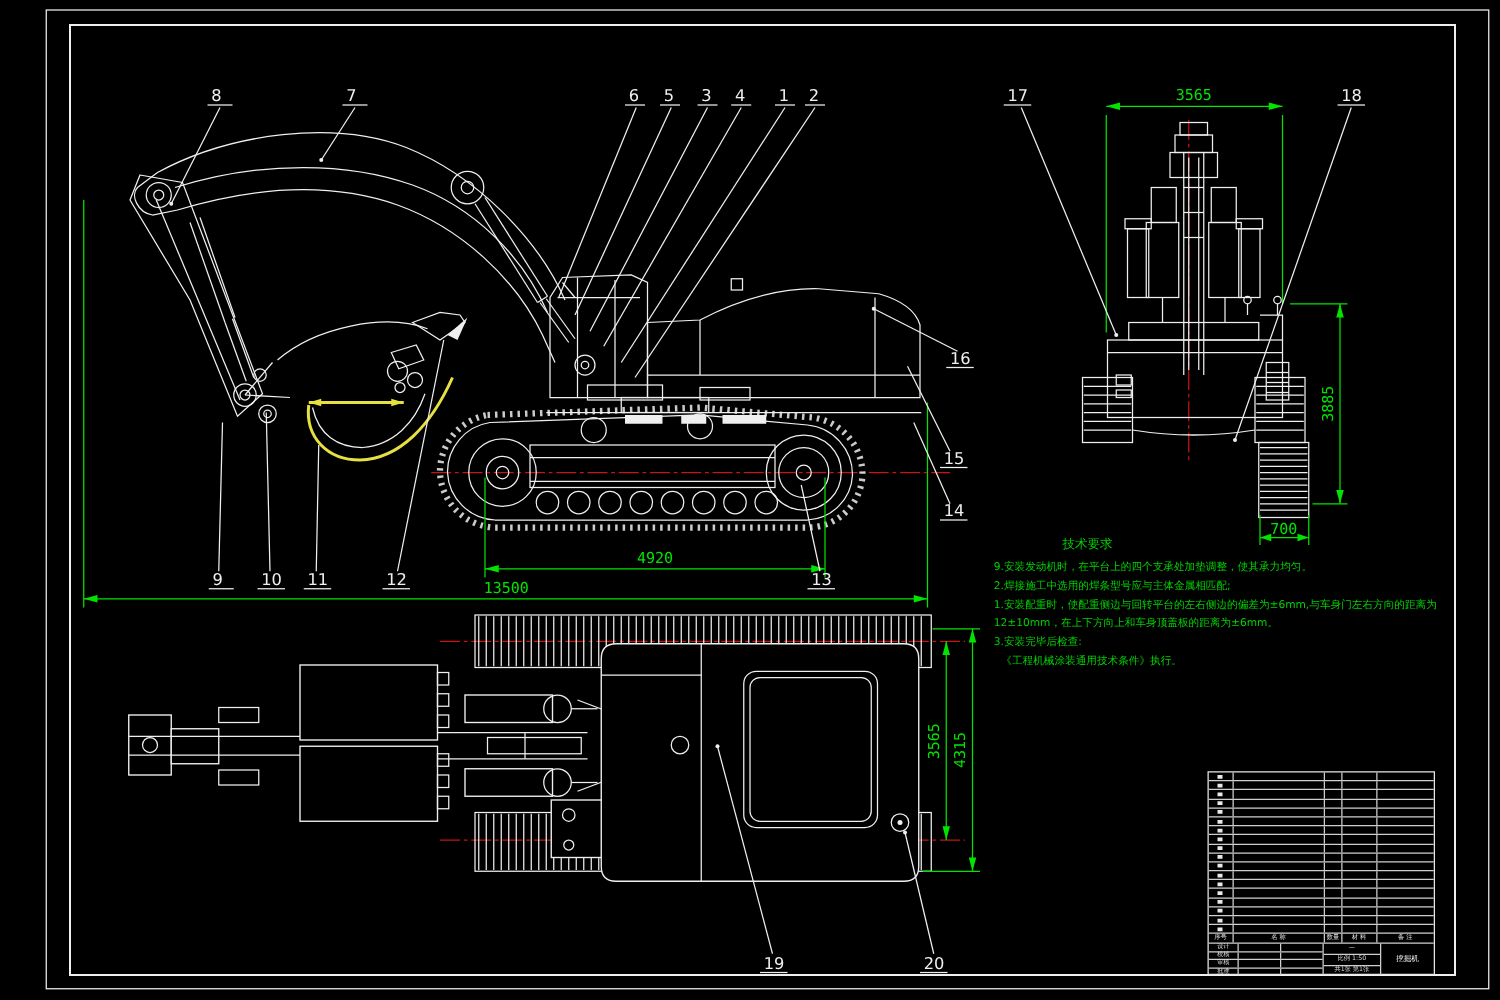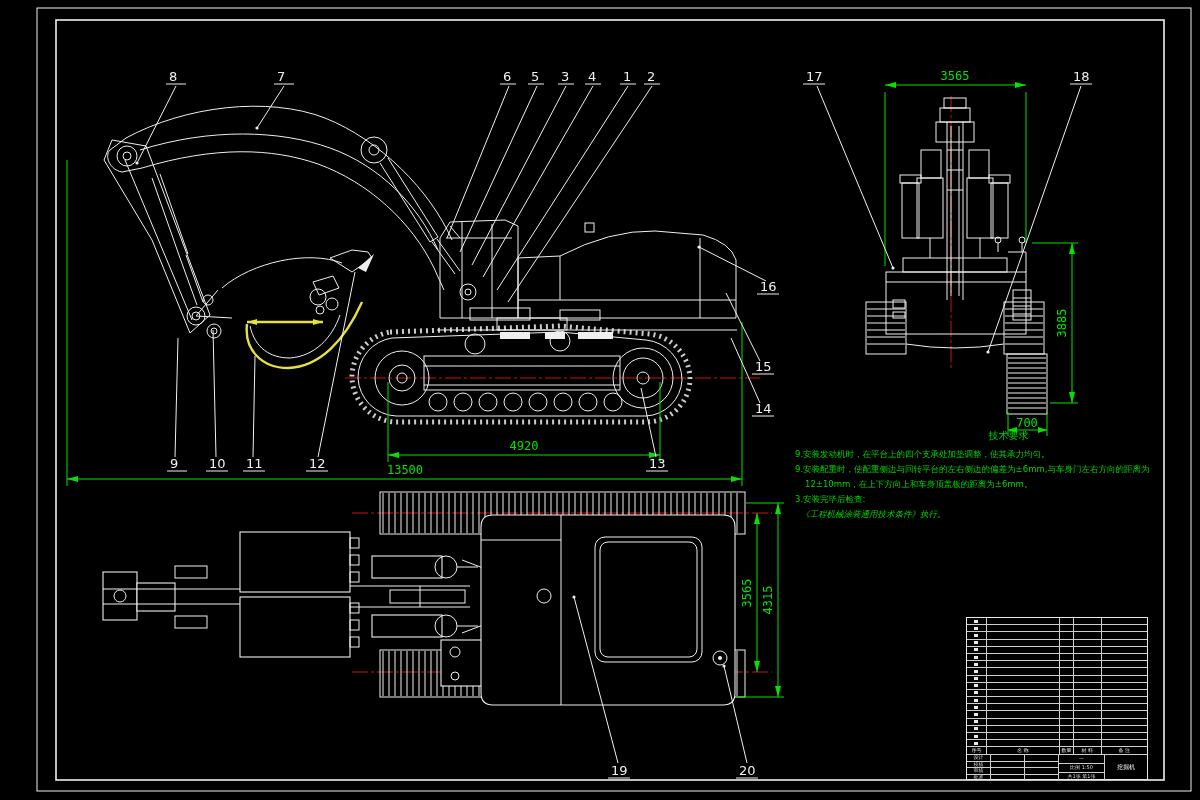--- a/index.html
+++ b/index.html
@@ -13,22 +13,22 @@
   svg .g{stroke:#00e400;fill:none;stroke-width:1;}
   svg .gt{fill:#00e400;}
   svg .r{stroke:#c81414;fill:none;stroke-width:1;}
   svg .y{stroke:#e6e040;fill:none;stroke-width:2.4;}
   svg .yf{fill:#e6e040;stroke:none;}
   svg .teeth{stroke:#efefef;fill:none;stroke-width:5;stroke-dasharray:2 4;}
   svg text.co{fill:#efefef;font:13px "DejaVu Sans",sans-serif;}
   svg text.dt{fill:#00e400;font:12px "DejaVu Sans Mono",monospace;text-anchor:middle;}
   #tech{position:absolute;left:795px;top:428px;width:372px;color:#00d200;
         font-size:8.5px;line-height:15px;white-space:nowrap;}
-  #tech .tr-title{margin-left:55px;font-size:10px;margin-bottom:4px;text-align:center;}
-  #tech .ind1{margin-left:10px;} #tech .ind2{margin-left:16px;} #tech .ind3{margin-left:6px;font-style:italic;}
+  #tech .tr-title{margin-left:55px;font-size:10px;margin-bottom:4px;}
+  #tech .ind1{} #tech .ind2{margin-left:16px;} #tech .ind3{margin-left:6px;}
   #plist{position:absolute;left:966px;top:617px;width:182px;height:163px;
          border:1px solid #e8e8e8;box-sizing:border-box;font-size:5px;color:#ddd;}
   .plist-row{display:flex;height:7.2px;border-bottom:1px solid #cfcfcf;box-sizing:border-box;}
   .plist-row div{border-right:1px solid #cfcfcf;box-sizing:border-box;display:flex;align-items:center;justify-content:center;}
   .pc1{width:20px;} .pc2{width:74px;} .pc3{width:14px;} .pc4{width:28px;} .pc5{width:46px;border-right:none!important;}
   .mark{display:block;width:4px;height:3px;background:#e8e8e8;}
   #phead{display:flex;height:8px;border-bottom:1px solid #cfcfcf;box-sizing:border-box;color:#e8e8e8;}
   #phead div{border-right:1px solid #cfcfcf;box-sizing:border-box;text-align:center;line-height:7px;}
   #tblock{display:flex;height:25px;}
   #tb-left{width:92px;display:flex;flex-direction:column;border-right:1px solid #cfcfcf;box-sizing:border-box;}
@@ -529,21 +529,22 @@
     <line x1="747" y1="763" x2="724" y2="666" class="w"></line>
         <circle cx="724" cy="666" r="1.6" class="wf"></circle>
     <text class="co" x="739" y="775">20</text>
         <line x1="736" y1="778" x2="758" y2="778" class="w"></line>
   </g>
 </svg>
 
   <div id="tech">
     <div class="tr-title">技术要求</div>
     <div>9.安装发动机时，在平台上的四个支承处加垫调整，使其承力均匀。</div>
-    <div>9.安装配重时，使配重侧边与回转平台的左右侧边的偏差为±6mm,与车身门左右方向的距离为</div>
+    <div>2.焊接施工中选用的焊条型号应与主体金属相匹配;</div>
+    <div>1.安装配重时，使配重侧边与回转平台的左右侧边的偏差为±6mm,与车身门左右方向的距离为</div>
     <div class="ind1">12±10mm，在上下方向上和车身顶盖板的距离为±6mm。</div>
     <div>3.安装完毕后检查:</div>
     <div class="ind3">《工程机械涂装通用技术条件》执行。</div>
   </div>
 
   <div id="plist">
     <div id="prows">
         <div class="plist-row">
           <div class="pc1">
             <span class="mark"></span>

